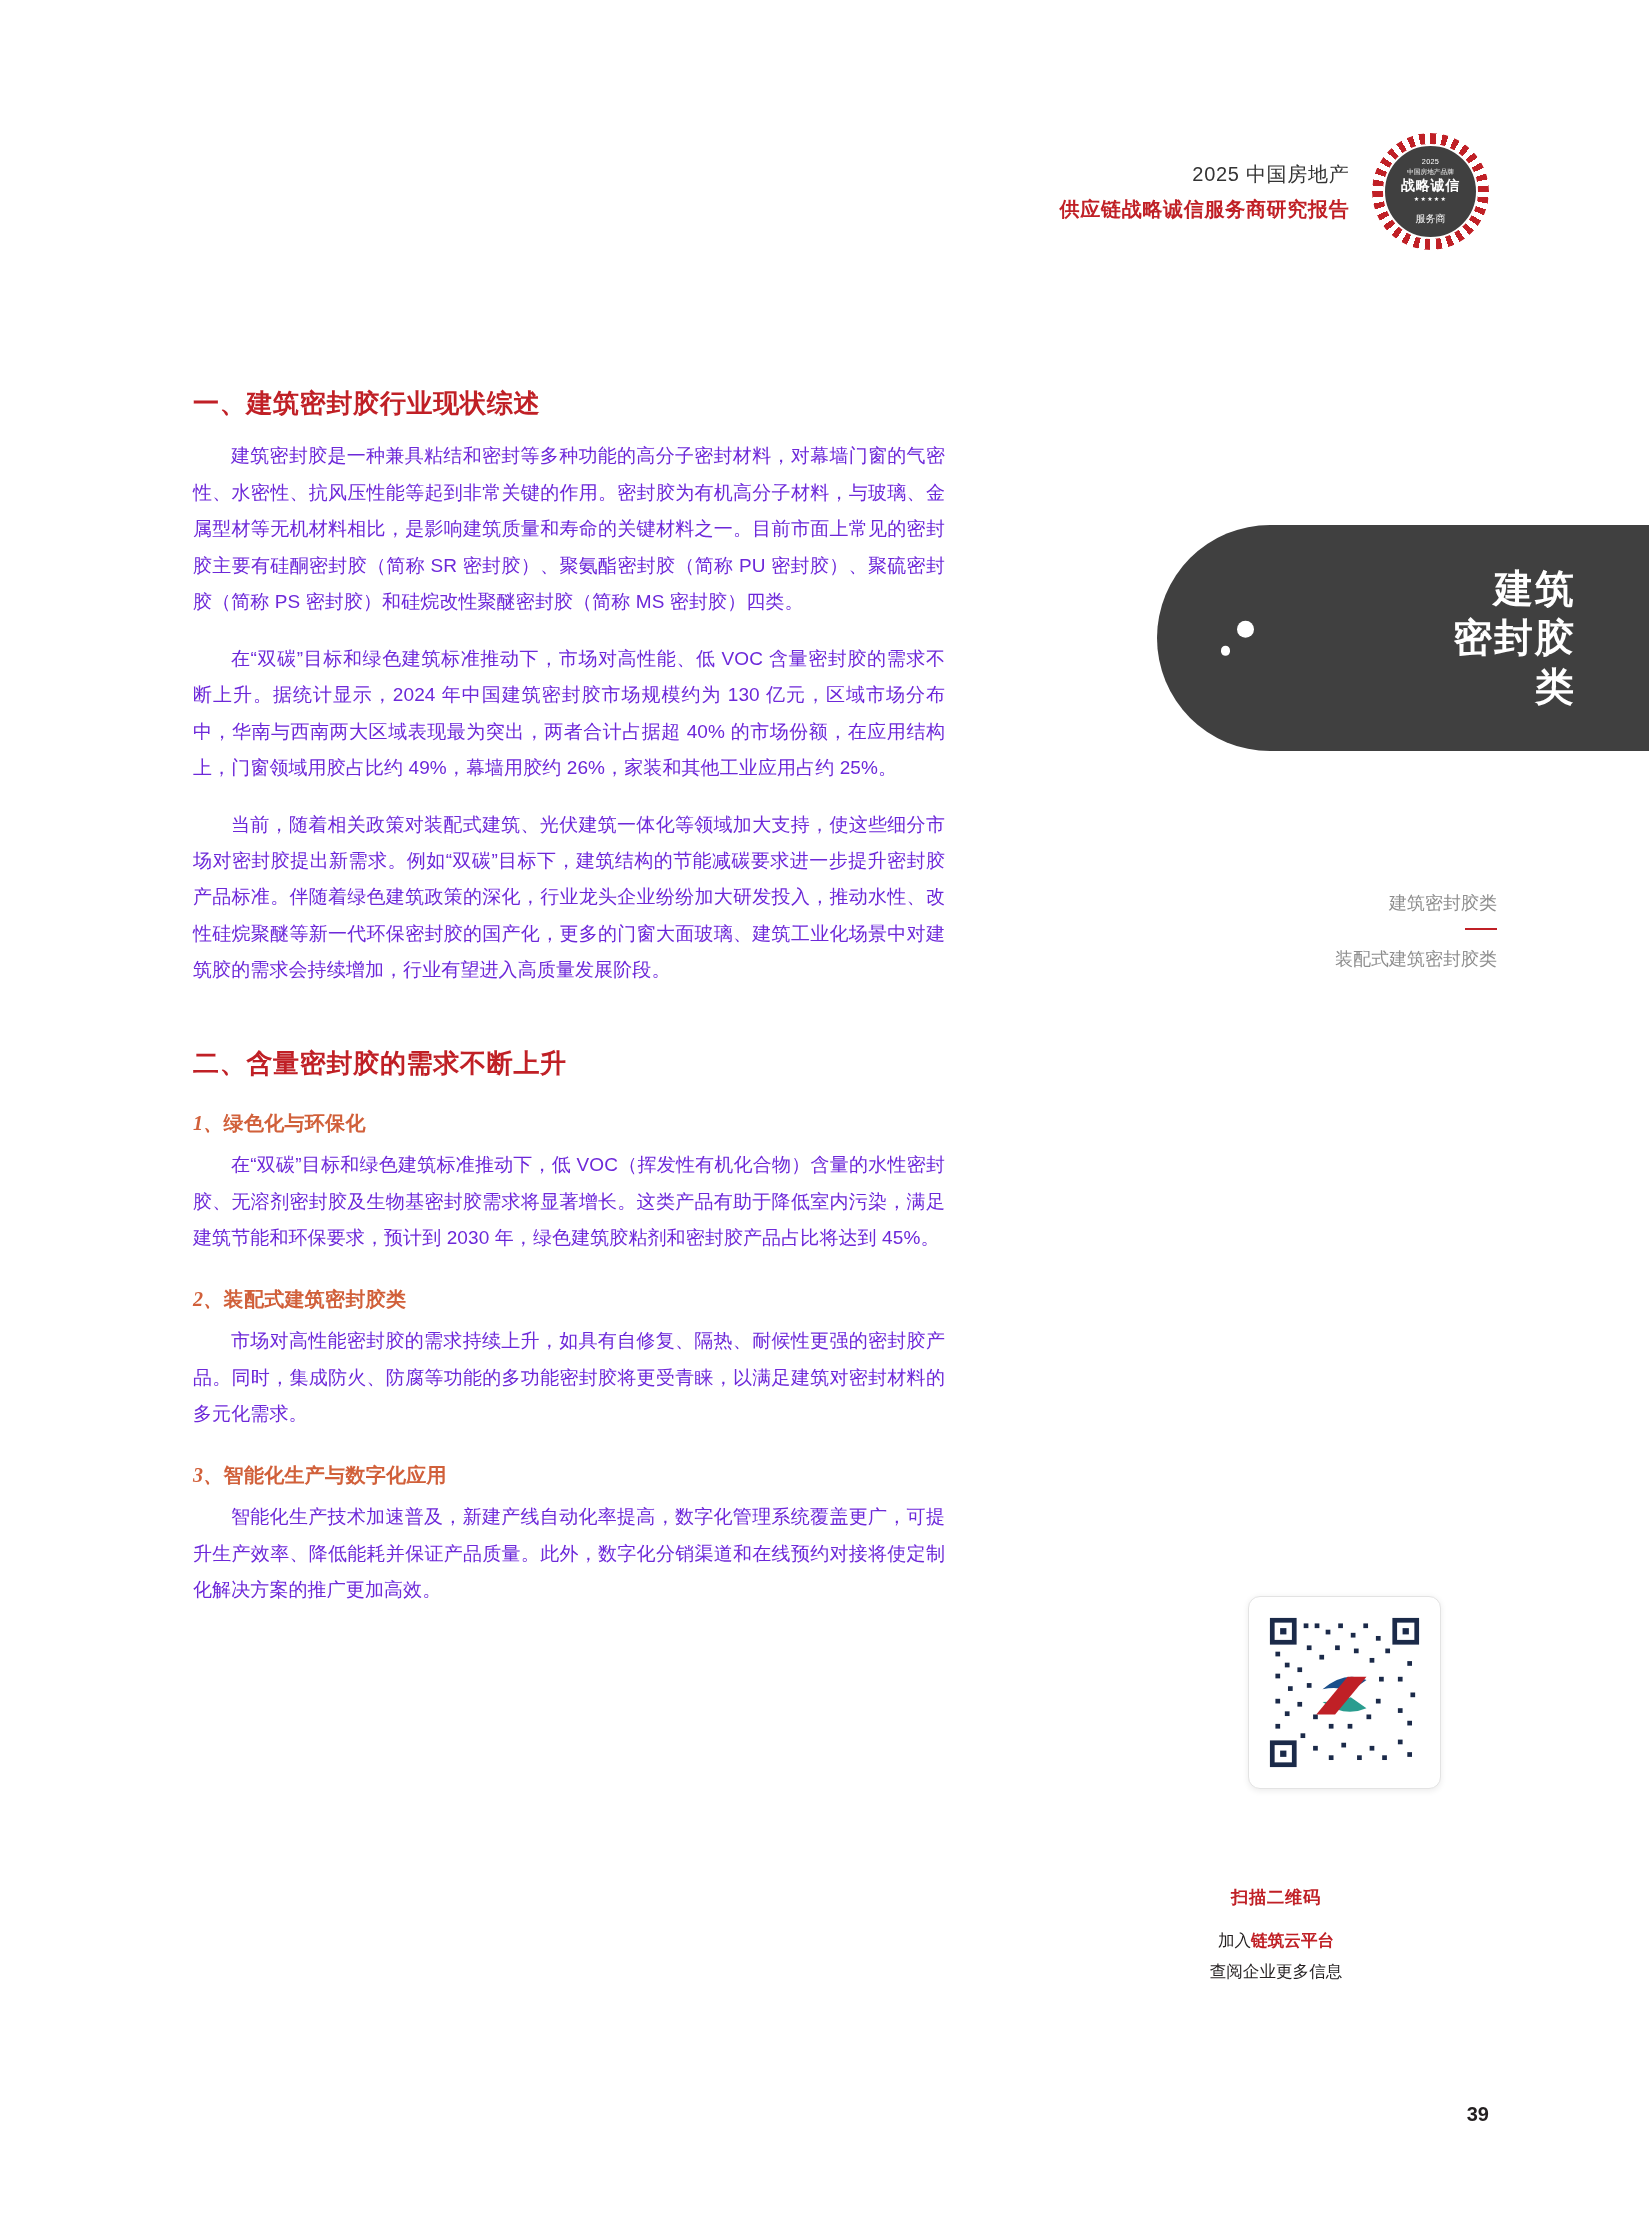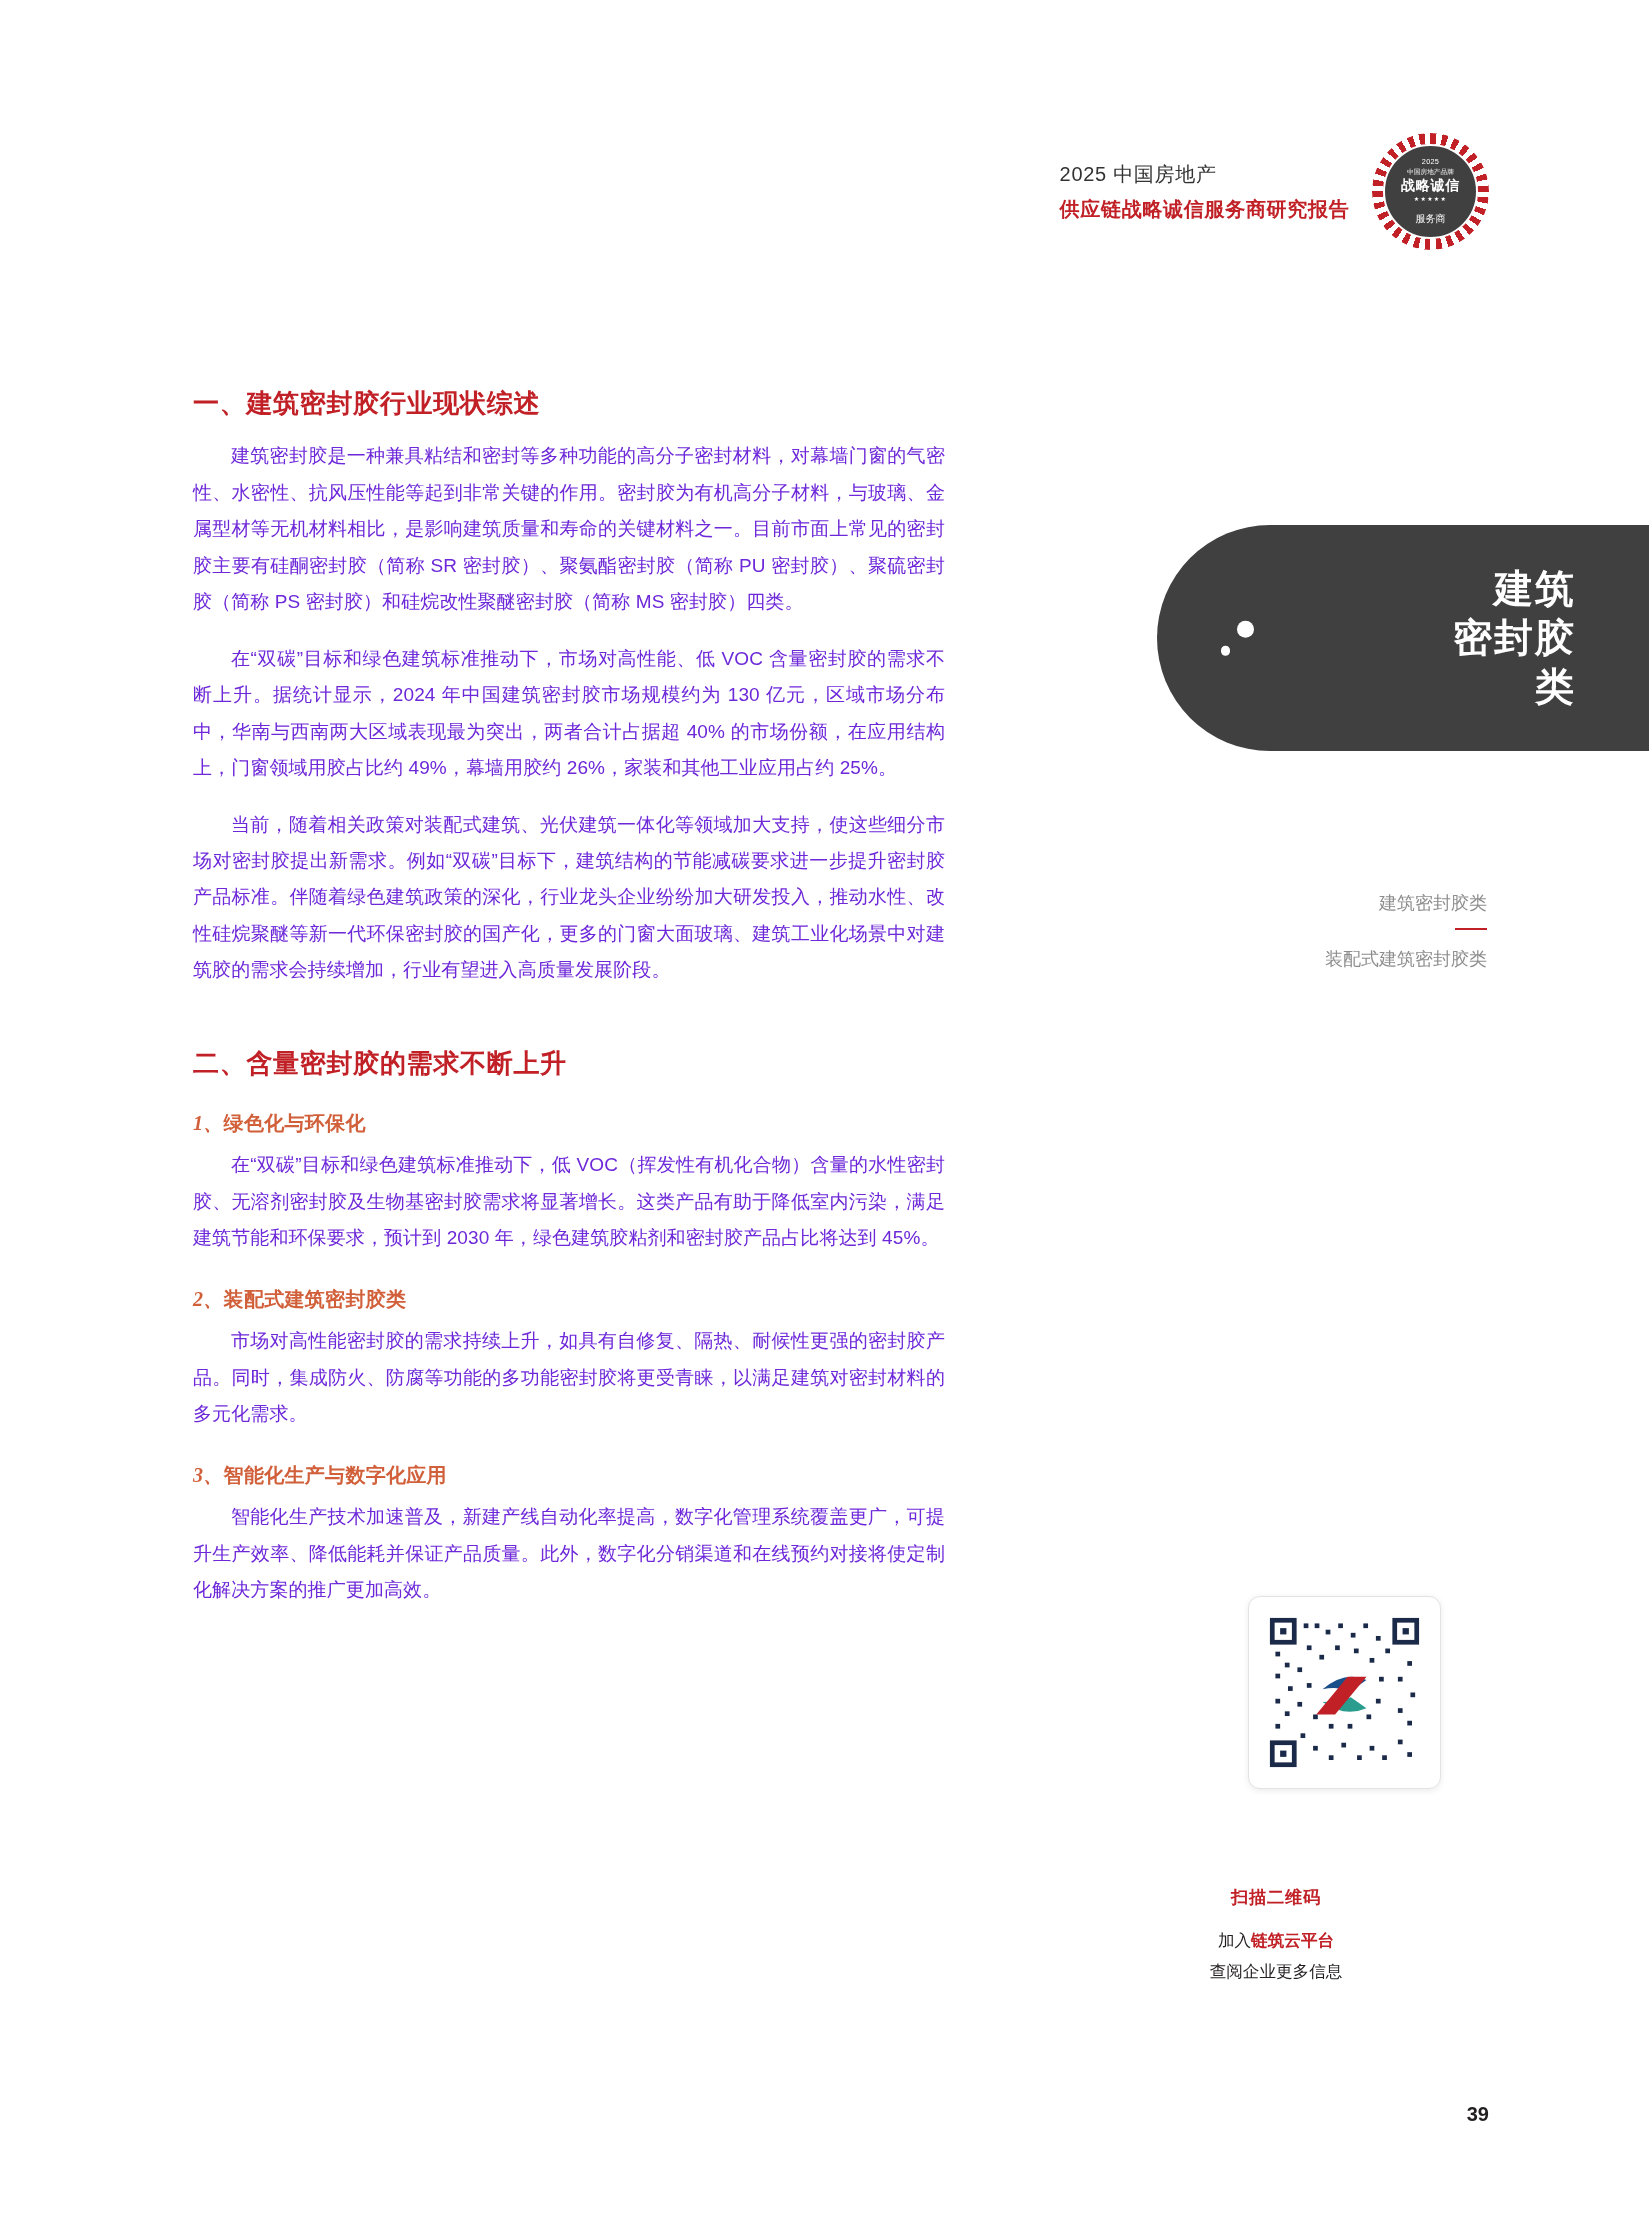--- a/index.html
+++ b/index.html
@@ -17,21 +17,21 @@
   .header{
     position:absolute;
     top:133px;
     right:160px;
     display:flex;
     align-items:center;
     justify-content:flex-end;
     gap:22.6px;
   }
   .header-text{
-    text-align:left;
+    text-align:right;
     line-height:1.75;
   }
   .header-text .l1{
     font-size:20px;
     color:#333;
     letter-spacing:0.7px;
   }
   .header-text .l2{
     font-size:20px;
     color:#c02026;
@@ -139,21 +139,21 @@
     color:#fff;
     font-size:39px;
     font-weight:700;
     line-height:1.26;
     letter-spacing:2px;
   }
 
   
   .sidenav{
     position:absolute;
-    right:162px;
+    right:152px;
     top:891px;
     width:426px;
     text-align:right;
     color:#8d8d8d;
   }
   .sidenav .item{
     font-size:18px;
     line-height:1.4;
     color:#8d8d8d;
   }

